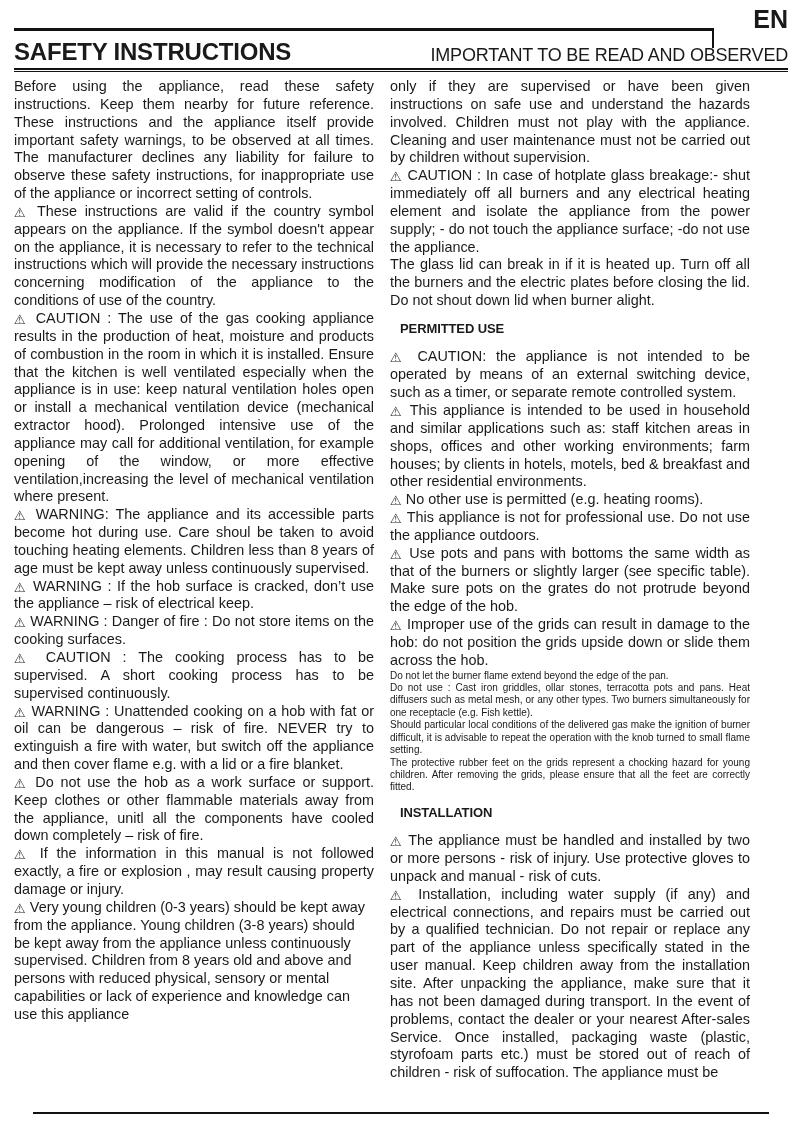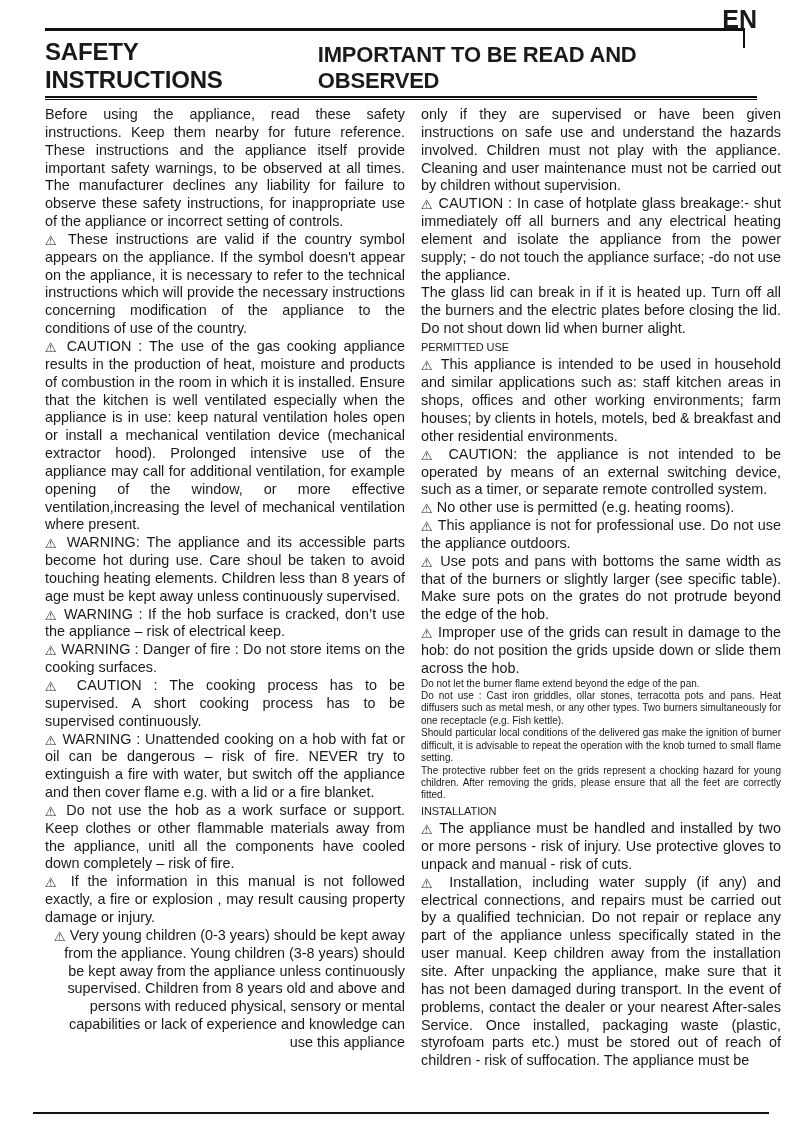--- a/index.html
+++ b/index.html
@@ -12,21 +12,21 @@
     height: 1134px;
     font-family: "Liberation Sans", sans-serif;
     color: #1a1a1a;
     overflow: hidden;
   }
   .page {
     position: relative;
     width: 802px;
     height: 994px;
     box-sizing: border-box;
-    padding: 0 45px;
+    padding: 0 14px;
   }
 
   
   .header-block {
     position: relative;
     padding-top: 19px;
   }
   .rule-top {
     position: absolute;
     left: 0;
@@ -58,22 +58,22 @@
     align-items: flex-end;
     padding-top: 19px;
     padding-bottom: 2px;
   }
   .title-left {
     font-size: 24px;
     font-weight: bold;
     letter-spacing: -0.2px;
   }
   .title-right {
-    font-size: 22px;
-    font-weight: bold;
+    font-size: 18px;
+    font-weight: normal;
     letter-spacing: -0.2px;
   }
   .rule-double {
     position: relative;
     height: 5px;
     margin-bottom: 5px;
   }
   .rule-double .r1 {
     position: absolute;
     left: 0; right: 0; top: 0;
@@ -99,33 +99,33 @@
   }
   p.body {
     margin: 0;
     font-size: 14.4px;
     line-height: 17.85px;
     text-align: justify;
     text-justify: inter-word;
     hyphens: none;
   }
   p.body.last {
-    text-align: right;
+    text-align: left;
   }
   p.small {
     margin: 0;
     font-size: 10px;
     line-height: 12.4px;
     text-align: justify;
     text-justify: inter-word;
   }
   h2.section {
-    margin: 0;
-    font-size: 11px;
-    font-weight: normal;
+    margin: 10px;
+    font-size: 13px;
+    font-weight: bold;
     line-height: 18.5px;
     letter-spacing: -0.1px;
   }
   .warn {
     font-family: "DejaVu Sans", sans-serif;
     font-size: 13.2px;
     line-height: 1;
     vertical-align: -1px;
   }
 
@@ -172,22 +172,22 @@
         <p class="body"><span class="warn">⚠</span> <span>Do not use the hob as a work surface or support. Keep clothes or other flammable materials away from the appliance, unitl all the components have cooled down completely – risk of fire.</span></p>
         <p class="body"><span class="warn">⚠</span> <span>If the information in this manual is not followed exactly, a fire or explosion , may result causing property damage or injury.</span></p>
         <p class="body last"><span class="warn">⚠</span> <span>Very young children (0-3 years) should be kept away from the appliance. Young children (3-8 years) should be kept away from the appliance unless continuously supervised. Children from 8 years old and above and persons with reduced physical, sensory or mental capabilities or lack of experience and knowledge can use this appliance</span></p>
       </div>
 
     <div class="col" id="right-col">
         <p class="body"><span>only if they are supervised or have been given instructions on safe use and understand the hazards involved. Children must not play with the appliance. Cleaning and user maintenance must not be carried out by children without supervision.</span></p>
         <p class="body"><span class="warn">⚠</span> <span>CAUTION : In case of hotplate glass breakage:- shut immediately off all burners and any electrical heating element and isolate the appliance from the power supply; - do not touch the appliance surface; -do not use the appliance.</span></p>
         <p class="body"><span>The glass lid can break in if it is heated up. Turn off all the burners and the electric plates before closing the lid. Do not shout down lid when burner alight.</span></p>
         <h2 class="section">PERMITTED USE</h2>
+        <p class="body"><span class="warn">⚠</span> <span>CAUTION: the appliance is not intended to be operated by means of an external switching device, such as a timer, or separate remote controlled system.</span></p>
         <p class="body"><span class="warn">⚠</span> <span>This appliance is intended to be used in household and similar applications such as: staff kitchen areas in shops, offices and other working environments; farm houses; by clients in hotels, motels, bed &amp; breakfast and other residential environments.</span></p>
-        <p class="body"><span class="warn">⚠</span> <span>CAUTION: the appliance is not intended to be operated by means of an external switching device, such as a timer, or separate remote controlled system.</span></p>
         <p class="body"><span class="warn">⚠</span> <span>No other use is permitted (e.g. heating rooms).</span></p>
         <p class="body"><span class="warn">⚠</span> <span>This appliance is not for professional use. Do not use the appliance outdoors.</span></p>
         <p class="body"><span class="warn">⚠</span> <span>Use pots and pans with bottoms the same width as that of the burners or slightly larger (see specific table). Make sure pots on the grates do not protrude beyond the edge of the hob.</span></p>
         <p class="body"><span class="warn">⚠</span> <span>Improper use of the grids can result in damage to the hob: do not position the grids upside down or slide them across the hob.</span></p>
         <p class="small"><span>Do not let the burner flame extend beyond the edge of the pan.</span></p>
         <p class="small"><span>Do not use : Cast iron griddles, ollar stones, terracotta pots and pans. Heat diffusers such as metal mesh, or any other types. Two burners simultaneously for one receptacle (e.g. Fish kettle).</span></p>
         <p class="small"><span>Should particular local conditions of the delivered gas make the ignition of burner difficult, it is advisable to repeat the operation with the knob turned to small flame setting.</span></p>
         <p class="small"><span>The protective rubber feet on the grids represent a chocking hazard for young children. After removing the grids, please ensure that all the feet are correctly fitted.</span></p>
         <h2 class="section">INSTALLATION</h2>
         <p class="body"><span class="warn">⚠</span> <span>The appliance must be handled and installed by two or more persons - risk of injury. Use protective gloves to unpack and manual - risk of cuts.</span></p>

